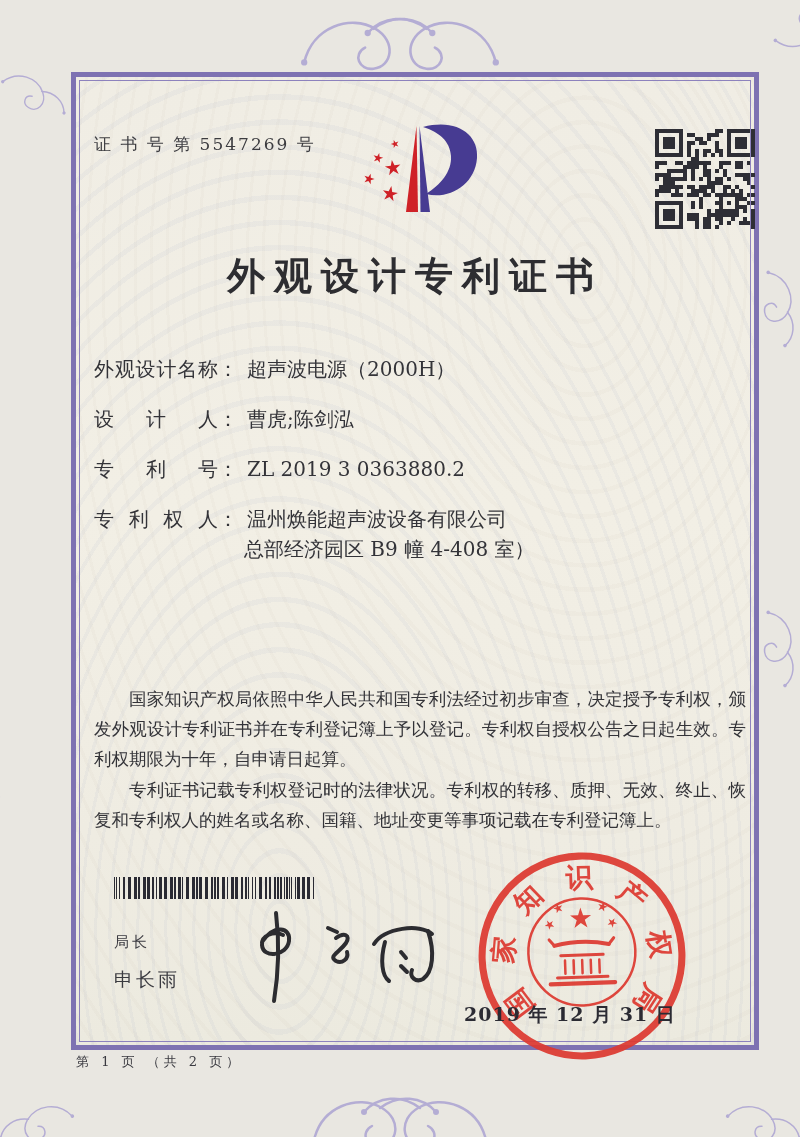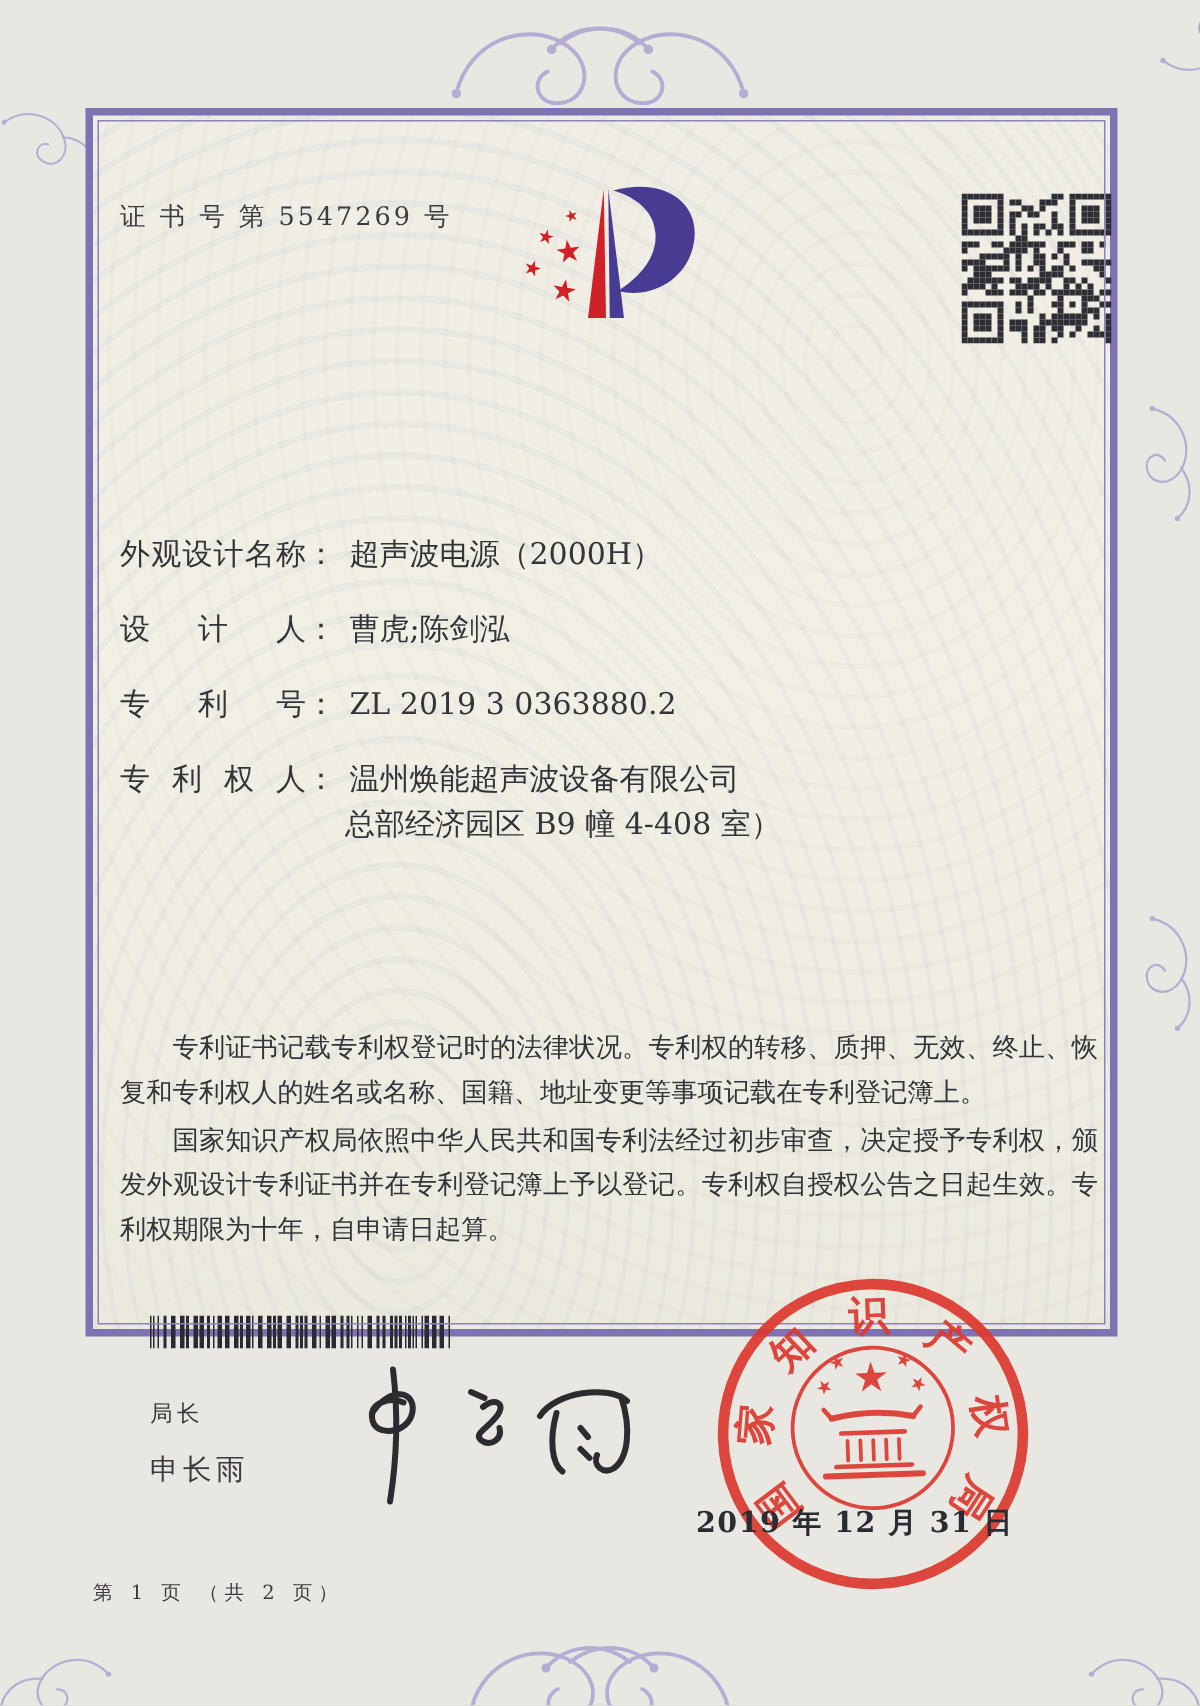--- a/index.html
+++ b/index.html
@@ -12,21 +12,21 @@
     background-color:#e9e7e1;
     font-family:"DejaVu Serif","Liberation Serif",serif;
     color:#35353a;
   }
   .abs{position:absolute;}
   svg{display:block;}
   
   .deco{left:0;top:0;width:800px;height:1137px;pointer-events:none;opacity:.8;}
   
   .frame{
-    left:57px;top:72px;width:688px;height:819px;box-sizing:border-box;
+    left:71px;top:72px;width:688px;height:978px;box-sizing:border-box;
     border:5px solid #7e72b2;
     background:
       repeating-radial-gradient(ellipse at 30% 88%, rgba(95,115,175,.05) 0 3px, transparent 3px 14px),
       repeating-radial-gradient(ellipse at 75% 20%, rgba(160,140,120,.04) 0 3px, transparent 3px 16px),
       linear-gradient(180deg,#f0ede4 0%,#f2efe5 45%,#efece2 78%,#eceadf 100%);
   }
   .frame::after{content:'';position:absolute;inset:3px;border:1.5px solid #8d82bd;pointer-events:none;}
   .cert-no{left:75px;top:128px;font-size:17px;letter-spacing:2px;color:#3c3c40;}
   .title{left:0;right:0;top:246px;text-align:center;font-size:38px;font-weight:700;
          letter-spacing:9px;color:#2d2d31;}
@@ -407,40 +407,41 @@
         <rect x="88" y="92" width="4" height="4" fill="#2e2e35"></rect>
         <rect x="92" y="92" width="4" height="4" fill="#2e2e35"></rect>
         <rect x="96" y="92" width="4" height="4" fill="#2e2e35"></rect>
         <rect x="40" y="96" width="4" height="4" fill="#2e2e35"></rect>
         <rect x="48" y="96" width="4" height="4" fill="#2e2e35"></rect>
         <rect x="52" y="96" width="4" height="4" fill="#2e2e35"></rect>
         <rect x="60" y="96" width="4" height="4" fill="#2e2e35"></rect>
         <rect x="96" y="96" width="4" height="4" fill="#2e2e35"></rect>
       </svg>
 
+    <div class="abs title" style="top:174px">外观设计专利证书</div>
 
     <div class="abs fields" style="left:18px;top:278px">
       <div class="frow">
         <span class="f-label">外观设计名称</span><span class="f-colon">：</span><span class="f-value">超声波电源（2000H）</span>
       </div>
       <div class="frow">
         <span class="f-label">设计人</span><span class="f-colon">：</span><span class="f-value">曹虎;陈剑泓</span>
       </div>
       <div class="frow">
         <span class="f-label">专利号</span><span class="f-colon">：</span><span class="f-value">ZL 2019 3 0363880.2</span>
       </div>
       <div class="frow">
         <span class="f-label">专利权人</span><span class="f-colon">：</span><span class="f-value">温州焕能超声波设备有限公司</span>
       </div>
       <div class="addr2">总部经济园区 B9 幢 4-408 室）</div>
     </div>
 
     <div class="abs body-text" style="left:18px;top:608px">
+      <p>国家知识产权局依照中华人民共和国专利法经过初步审查，决定授予专利权，颁发外观设计专利证书并在专利登记簿上予以登记。专利权自授权公告之日起生效。专利权期限为十年，自申请日起算。</p>
       <p>专利证书记载专利权登记时的法律状况。专利权的转移、质押、无效、终止、恢复和专利权人的姓名或名称、国籍、地址变更等事项记载在专利登记簿上。</p>
-      <p>国家知识产权局依照中华人民共和国专利法经过初步审查，决定授予专利权，颁发外观设计专利证书并在专利登记簿上予以登记。专利权自授权公告之日起生效。专利权期限为十年，自申请日起算。</p>
     </div>
 
     <svg class="abs" style="left:38px;top:800px" width="206" height="22" viewBox="0 0 206 22" id="barcode">
         <rect x="0" y="0" width="1" height="22" fill="#2a2a33"></rect>
         <rect x="2" y="0" width="1" height="22" fill="#2a2a33"></rect>
         <rect x="5" y="0" width="1" height="22" fill="#2a2a33"></rect>
         <rect x="9" y="0" width="2" height="22" fill="#2a2a33"></rect>
         <rect x="14" y="0" width="3" height="22" fill="#2a2a33"></rect>
         <rect x="20" y="0" width="3" height="22" fill="#2a2a33"></rect>
         <rect x="24" y="0" width="2" height="22" fill="#2a2a33"></rect>

